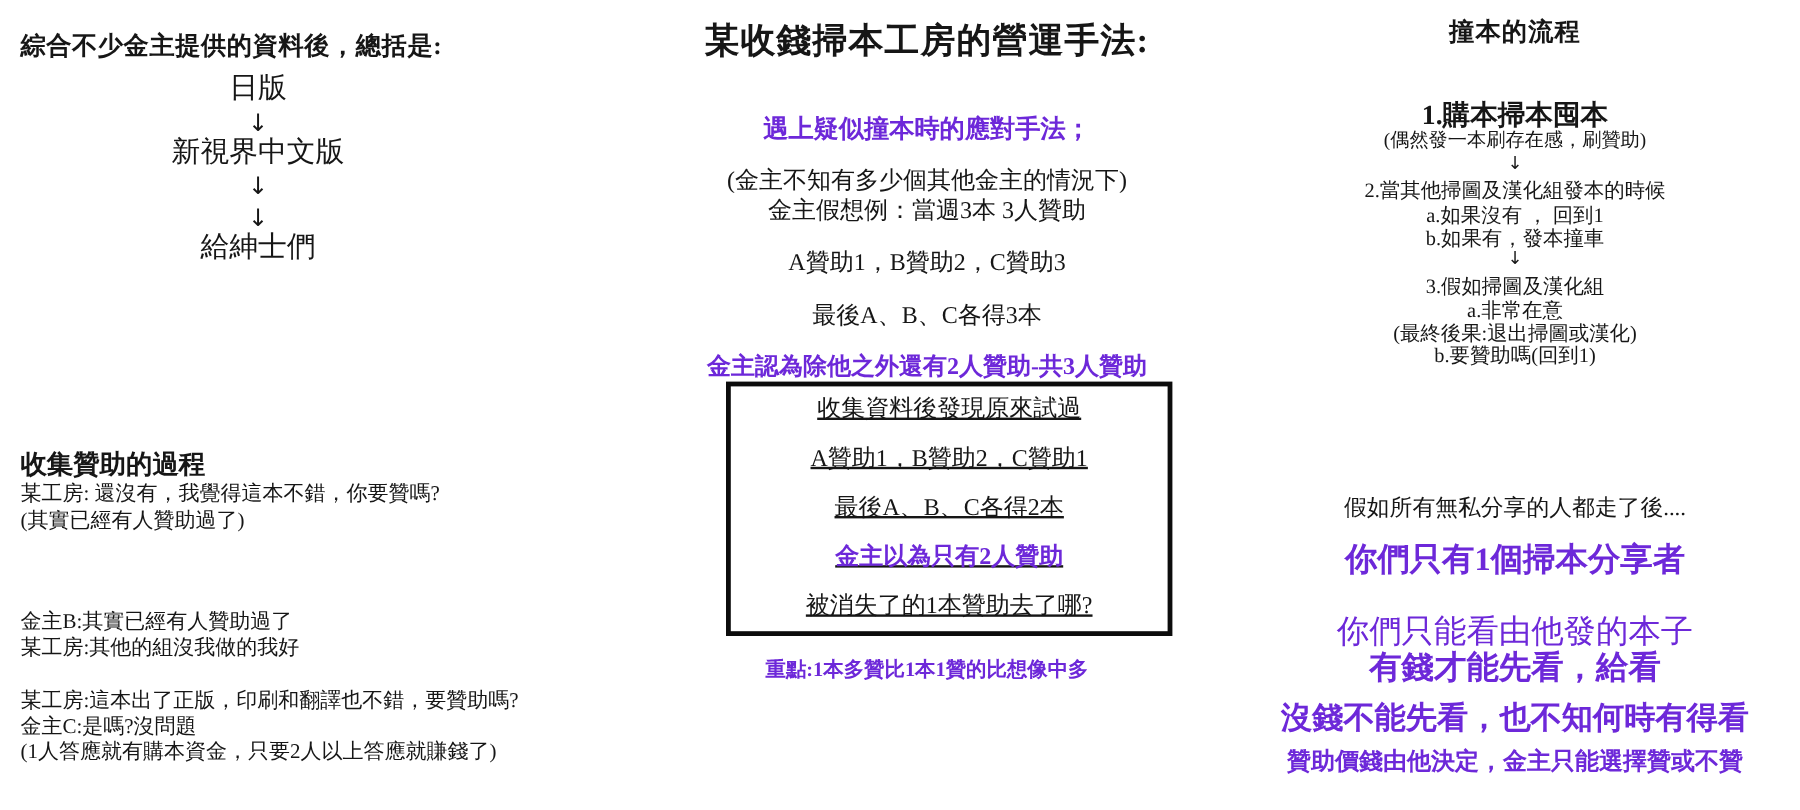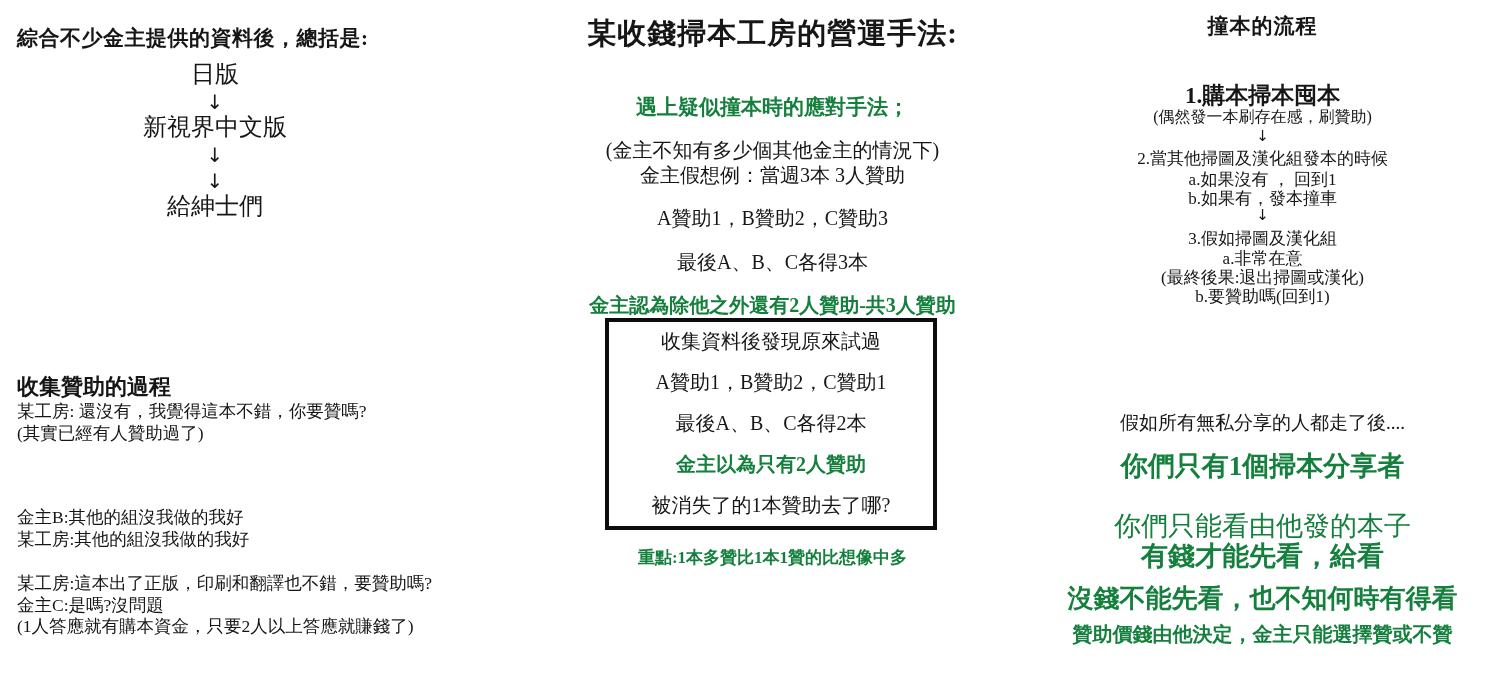--- a/index.html
+++ b/index.html
@@ -3,21 +3,21 @@
 <meta charset="utf-8">
 <style>
   html,body{margin:0;padding:0;background:#ffffff;}
   .canvas{
     position:relative;width:1500px;height:675px;background:#ffffff;overflow:hidden;
     font-family:"Liberation Serif","DejaVu Serif",serif;color:#161616;
   }
   .col{position:absolute;top:0;height:675px;}
   .abs{position:absolute;left:0;width:100%;}
   .ctr{text-align:center;}
-  .red{color:#15803d;}
+  .red{color:#6d28d9;}
   .bold{font-weight:bold;}
 
   
   .col-left{left:0;width:500px;}
   .l-title{position:absolute;top:24px;left:17px;font-size:21px;font-weight:600;letter-spacing:.5px;}
   .l-flow{position:absolute;top:0;left:0;width:430px;text-align:center;}
   .flow-step{font-size:24px;line-height:1;}
   .flow-arrow{font-size:20px;line-height:1;font-family:"DejaVu Sans",sans-serif;}
   .l-sec2-title{position:absolute;top:372px;left:17px;font-size:22px;font-weight:bold;}
   .l-para{position:absolute;left:17px;width:480px;font-size:17.5px;line-height:21.5px;}
@@ -26,22 +26,22 @@
   
   .col-mid{left:545px;width:455px;}
   .m-title{top:14px;font-size:29px;font-weight:bold;letter-spacing:1px;}
   .m-red-sub{top:93px;font-size:21px;font-weight:bold;}
   .m-l1{top:137px;font-size:20px;}
   .m-l2{top:162px;font-size:20px;}
   .m-l3{top:205px;font-size:20px;}
   .m-l4{top:249px;font-size:20px;}
   .m-redline{top:292px;font-size:20px;font-weight:bold;}
   .m-box{
-    position:absolute;top:318px;left:60px;width:332px;height:212px;
-    border:4px solid #0c0c0c;text-align:center;box-sizing:border-box;padding-top:6px;
+    position:absolute;top:318px;left:60px;width:372px;height:212px;
+    border:4px solid #0c0c0c;text-align:center;box-sizing:border-box;padding-top:6px;text-decoration:underline;
   }
   .m-box .bline{font-size:20px;line-height:26px;margin:0 0 15px 0;}
   .m-footer{top:546px;font-size:17px;font-weight:bold;}
 
   
   .col-right{left:1040px;width:445px;}
   .r-title{top:12px;font-size:21px;font-weight:600;letter-spacing:1px;}
   .r-step1{top:80px;font-size:23px;font-weight:bold;}
   .r-step1-note{top:107px;font-size:16px;}
   .r-arrow1{top:127px;font-size:15px;font-family:"DejaVu Sans",sans-serif;}
@@ -78,21 +78,21 @@
     </div>
 
     <div class="l-sec2-title">收集贊助的過程</div>
 
     <div class="l-para p1">
       <div>某工房: 還沒有，我覺得這本不錯，你要贊嗎?</div>
       <div>(其實已經有人贊助過了)</div>
     </div>
 
     <div class="l-para p2">
-      <div>金主B:其他的組沒我做的我好</div>
+      <div>金主B:其實已經有人贊助過了</div>
       <div>某工房:其他的組沒我做的我好</div>
     </div>
 
     <div class="l-para p3">
       <div>某工房:這本出了正版，印刷和翻譯也不錯，要贊助嗎?</div>
       <div>金主C:是嗎?沒問題</div>
       <div>(1人答應就有購本資金，只要2人以上答應就賺錢了)</div>
     </div>
   </section>
 

